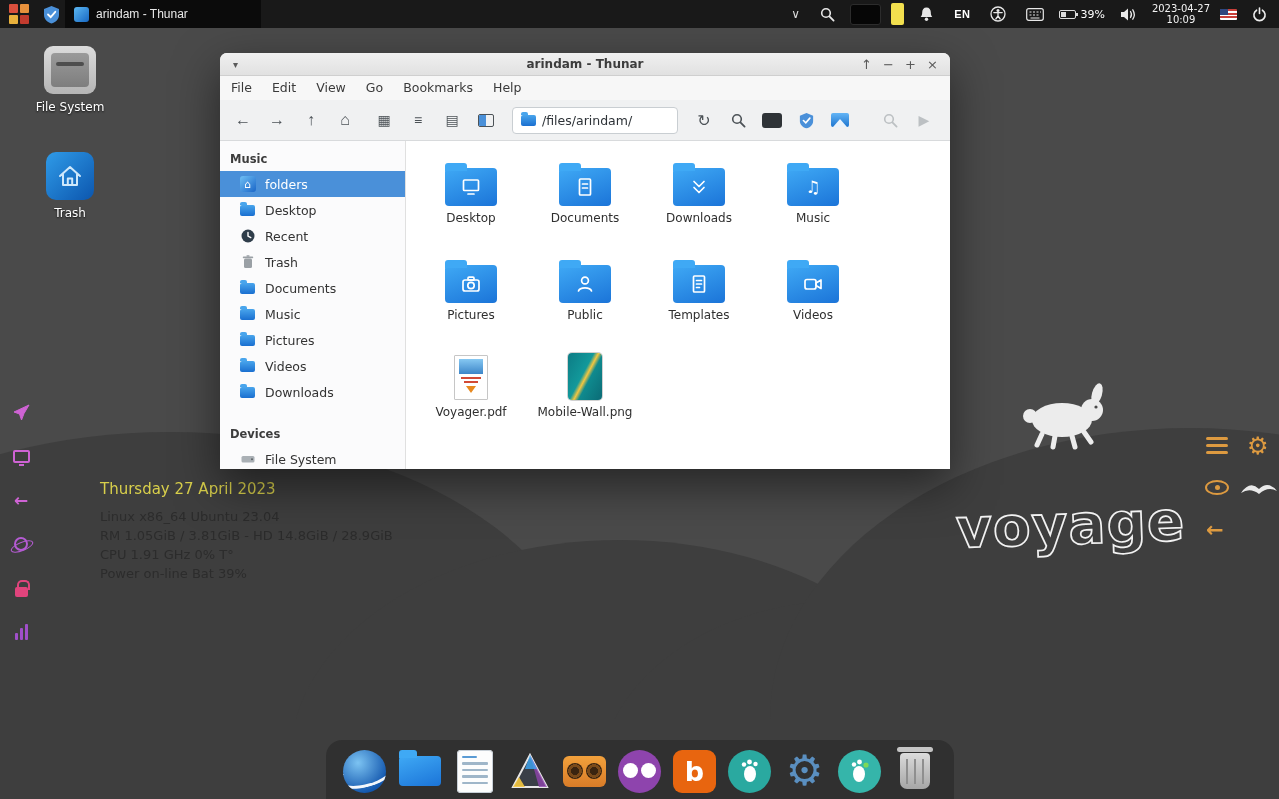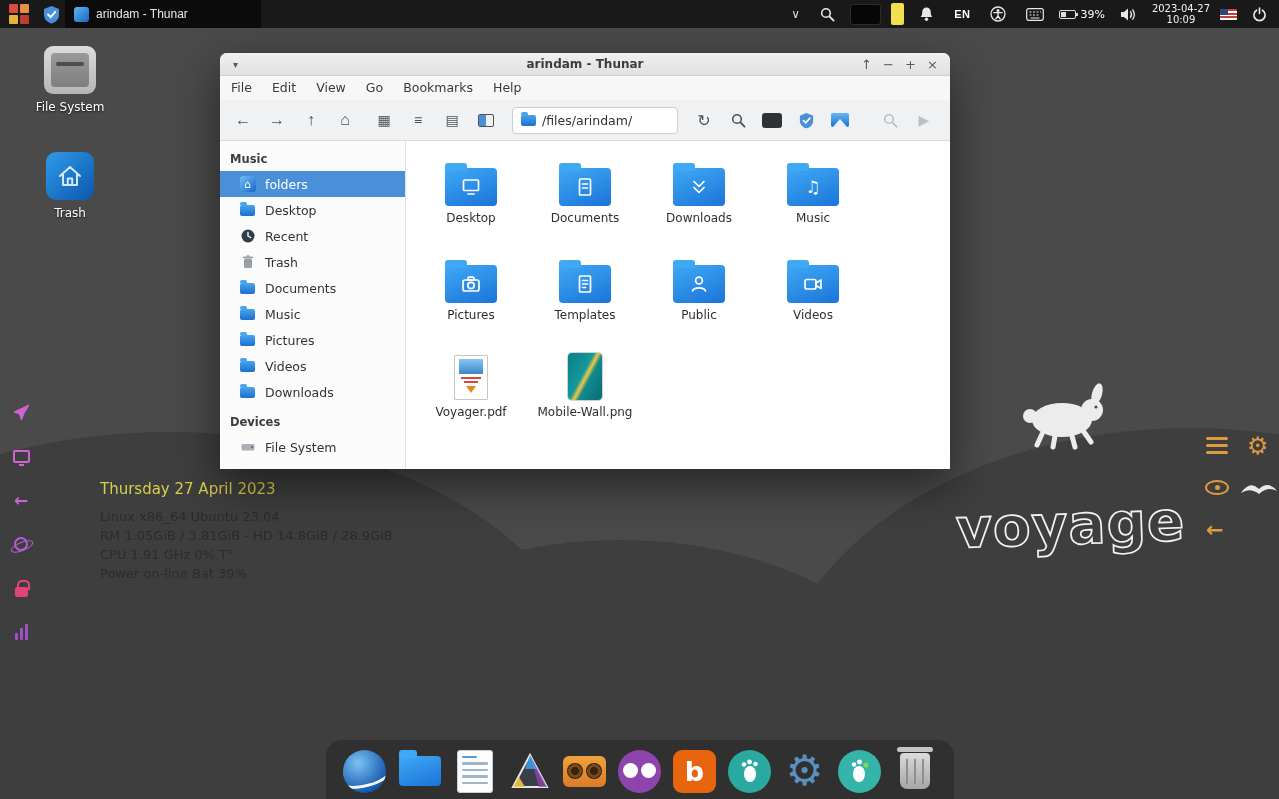--- a/index.html
+++ b/index.html
@@ -459,21 +459,21 @@
           <span>Videos</span>
         </div>
 
         <div class="s-row">
           <span class="s-ico">
               <span class="mini-folder"></span>
             </span>
           <span>Downloads</span>
         </div>
 
-        <div class="s-head" style="margin-top:3px">Devices</div>
+        <div class="s-head" style="margin-top:15px">Devices</div>
 
         <div class="s-row">
           <span class="s-ico">
             <svg viewBox="0 0 16 16">
                 <rect x="1.5" y="5" width="13" height="6.5" rx="1.5" fill="#aab0b5"></rect>
                 <circle cx="12" cy="8.2" r="1" fill="#5c6166"></circle>
               </svg>
           </span>
           <span>File System</span>
         </div>
@@ -538,40 +538,40 @@
                   </svg>
             </div>
               </div>
             <div class="fname">Pictures</div>
           </div>
 
           <div class="cell">
             <div class="ficon">
                 <div class="folder">
               <svg viewBox="0 0 24 24">
+                    <circle cx="12" cy="8.5" r="3.4"></circle>
+                    <path d="M5.5 19 C6.8 14.8 17.2 14.8 18.5 19"></path>
+                  </svg>
+            </div>
+              </div>
+            <div class="fname">Public</div>
+          </div>
+
+          <div class="cell">
+            <div class="ficon">
+                <div class="folder">
+              <svg viewBox="0 0 24 24">
                     <rect x="6.5" y="4" width="11" height="16" rx="1"></rect>
                     <line x1="9.5" y1="8.5" x2="14.5" y2="8.5"></line>
                     <line x1="9.5" y1="12" x2="14.5" y2="12"></line>
                     <line x1="9.5" y1="15.5" x2="12.5" y2="15.5"></line>
                   </svg>
             </div>
               </div>
             <div class="fname">Templates</div>
-          </div>
-
-          <div class="cell">
-            <div class="ficon">
-                <div class="folder">
-              <svg viewBox="0 0 24 24">
-                    <circle cx="12" cy="8.5" r="3.4"></circle>
-                    <path d="M5.5 19 C6.8 14.8 17.2 14.8 18.5 19"></path>
-                  </svg>
-            </div>
-              </div>
-            <div class="fname">Public</div>
           </div>
 
           <div class="cell">
             <div class="ficon">
                 <div class="folder">
               <svg viewBox="0 0 24 24">
                     <rect x="4" y="7.5" width="11" height="9.5" rx="2"></rect>
                     <polygon points="15,11 20,8 20,16.5 15,13.5"></polygon>
                   </svg>
             </div>

